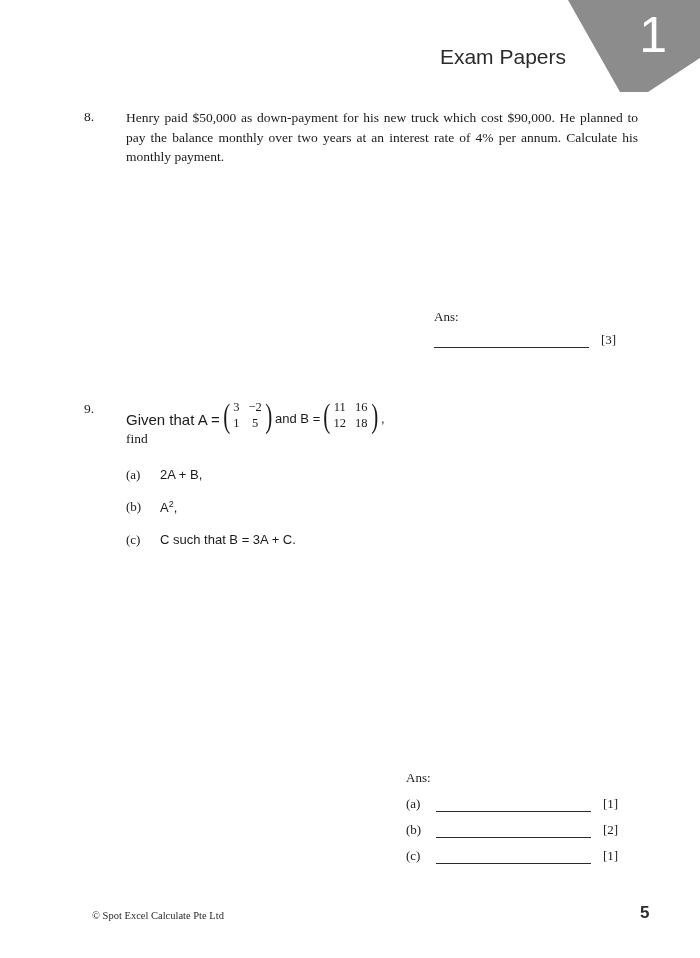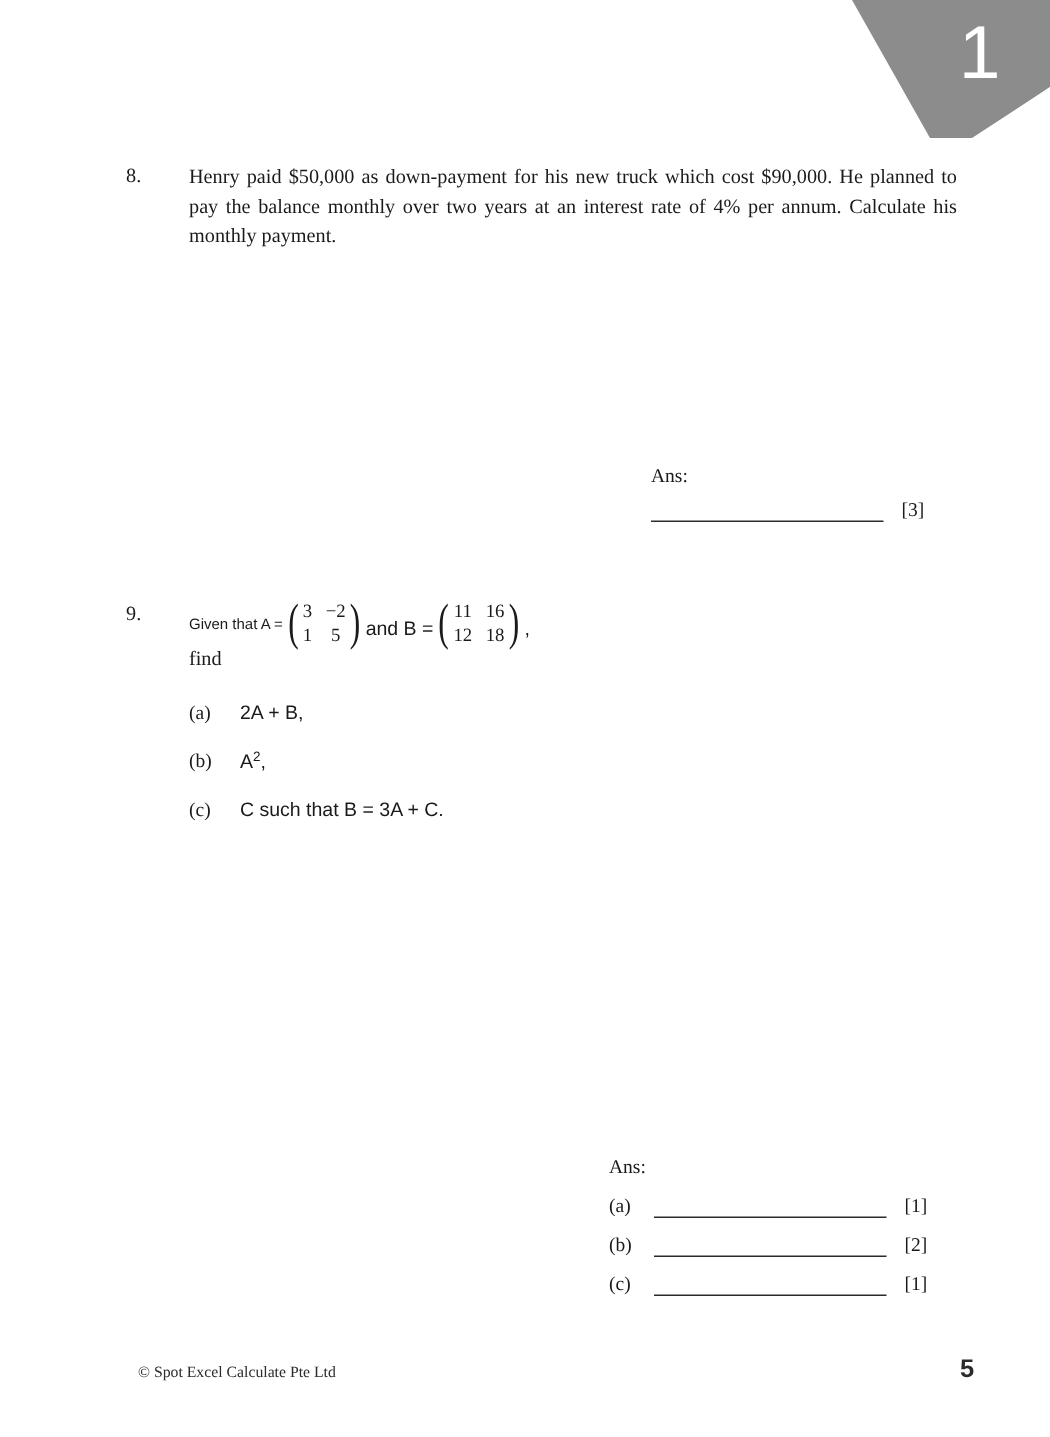--- a/index.html
+++ b/index.html
@@ -86,21 +86,21 @@
   #q9 .q-body { width: 500px; }
 
   .matrix-line {
     display: flex;
     align-items: flex-start;
     font-size: 13.5px;
     line-height: 1.2;
   }
   .matrix-line .lead {
     font-family: "Liberation Sans", sans-serif;
-    font-size: 10px;
+    font-size: 15px;
     padding-top: 11px;
     white-space: nowrap;
   }
   .mtx {
     display: inline-flex;
     align-items: center;
     margin: 0 1px;
   }
   .paren {
     font-family: "Liberation Serif", serif;
@@ -234,20 +234,21 @@
       <polygon points="0,0 160,0 160,92 80,92 28,0" fill="#8c8c8c"></polygon>
       <polygon points="108,92 160,92 160,58" fill="#ffffff"></polygon>
       <polygon points="108,92 160,58 160,92" fill="#8c8c8c" opacity="0"></polygon>
       <polygon points="160,92 160,58 112,92" fill="#ffffff"></polygon>
       <polygon points="80,92 160,92 160,92" fill="#ffffff" opacity="0"></polygon>
       <polygon points="160,92 124,92 160,62" fill="#ffffff"></polygon>
       <polygon points="160,92 80,92 160,44" fill="#ffffff" opacity="0"></polygon>
     </svg>
     <div class="chapter-number">1</div>
   </div>
+  <div class="header-title">Exam Papers</div>
 
   <div class="question" id="q8">
     <div class="q-num">8.</div>
     <div class="q-body">Henry paid $50,000 as down-payment for his new truck which cost $90,000.  He planned to pay the balance monthly over two years at an interest rate of 4% per annum.  Calculate his monthly payment.</div>
   </div>
 
   <div class="ans-label" id="ans8-label">Ans:</div>
   <div class="ans-row" id="ans8-row">
     <span class="ans-line"></span>
     <span class="marks">[3]</span>

